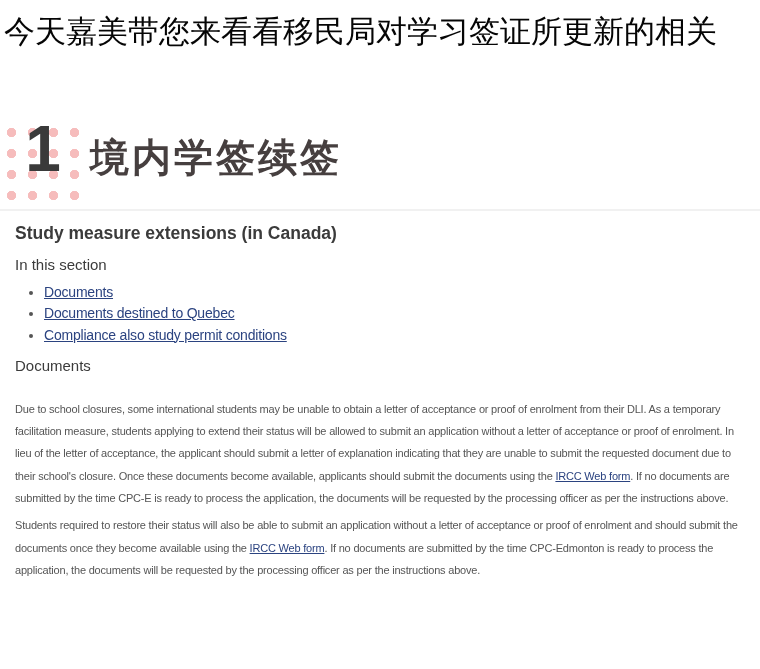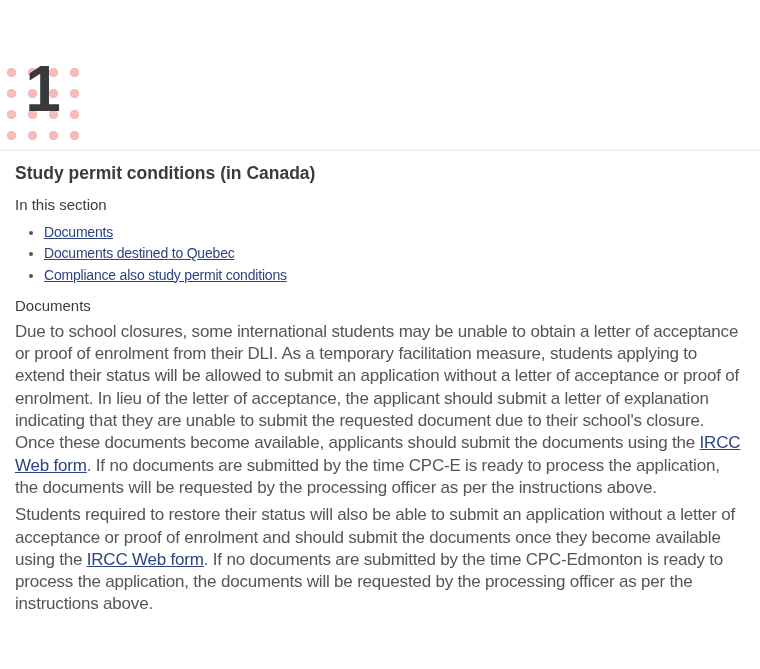--- a/index.html
+++ b/index.html
@@ -95,43 +95,45 @@
     line-height: 21.3px;
     letter-spacing: -0.2px;
     color: #555555;
   }
   a.link {
     color: #2b4380;
     text-decoration: underline;
     cursor: pointer;
   }
   .article p {
-    margin: 7px 0 0;
-    font-size: 17px;
+    margin: 24px 0 0;
+    font-size: 11px;
     line-height: 22.3px;
     letter-spacing: -0.2px;
     color: #555555;
   }
   .article p.p2 { margin-top: 5px; }
 </style>
 </head>
 <body>
 
 <div class="intro">
+  <div>今天嘉美带您来看看移民局对学习签证所更新的相关</div>
 </div>
 
 <div class="section-header">
   <div class="dots"></div>
   <div class="section-number">1</div>
+  <div class="section-title">境内学签续签</div>
 </div>
 
 <div class="divider"></div>
 
 <div class="article">
-  <h2>Study permit conditions (in Canada)</h2>
+  <h2>Study measure extensions (in Canada)</h2>
 
   <h3>In this section</h3>
   <ul class="toc-list">
     <li>
       <a class="link">Documents</a>
     </li>
     <li>
       <a class="link">Documents destined to Quebec</a>
     </li>
     <li>

